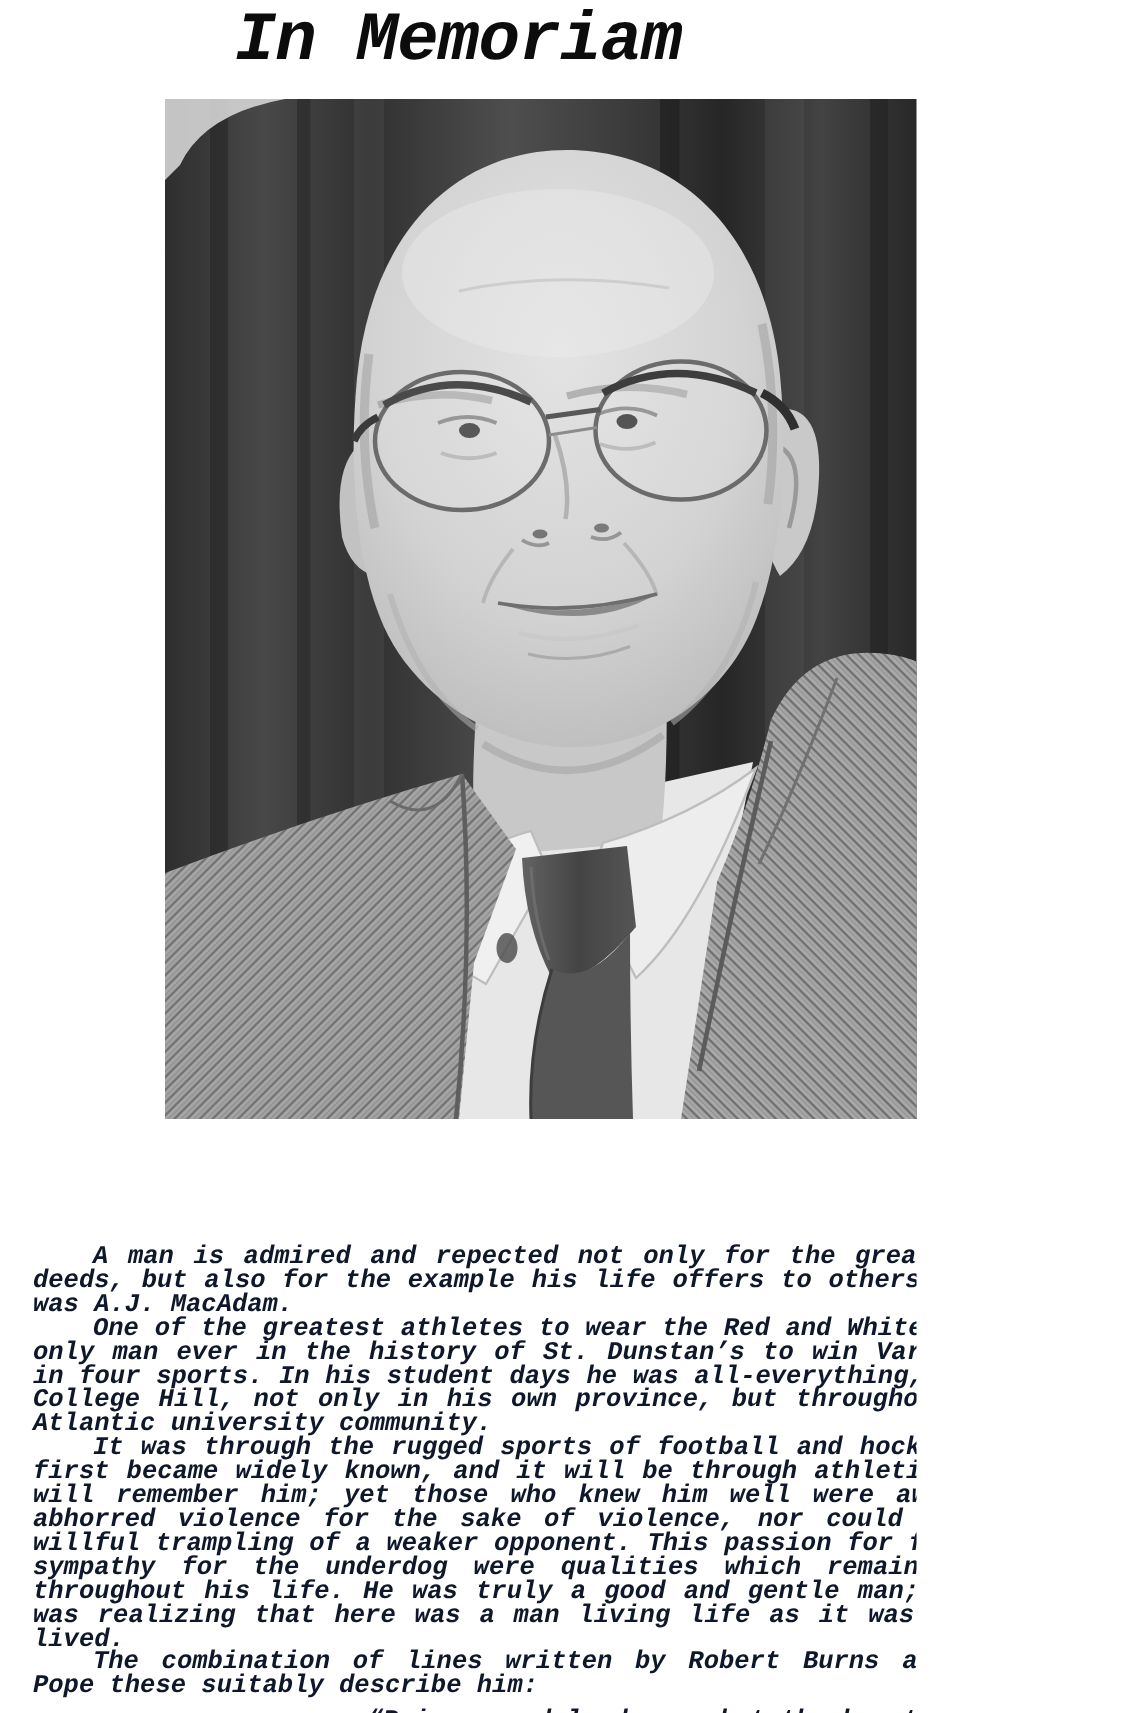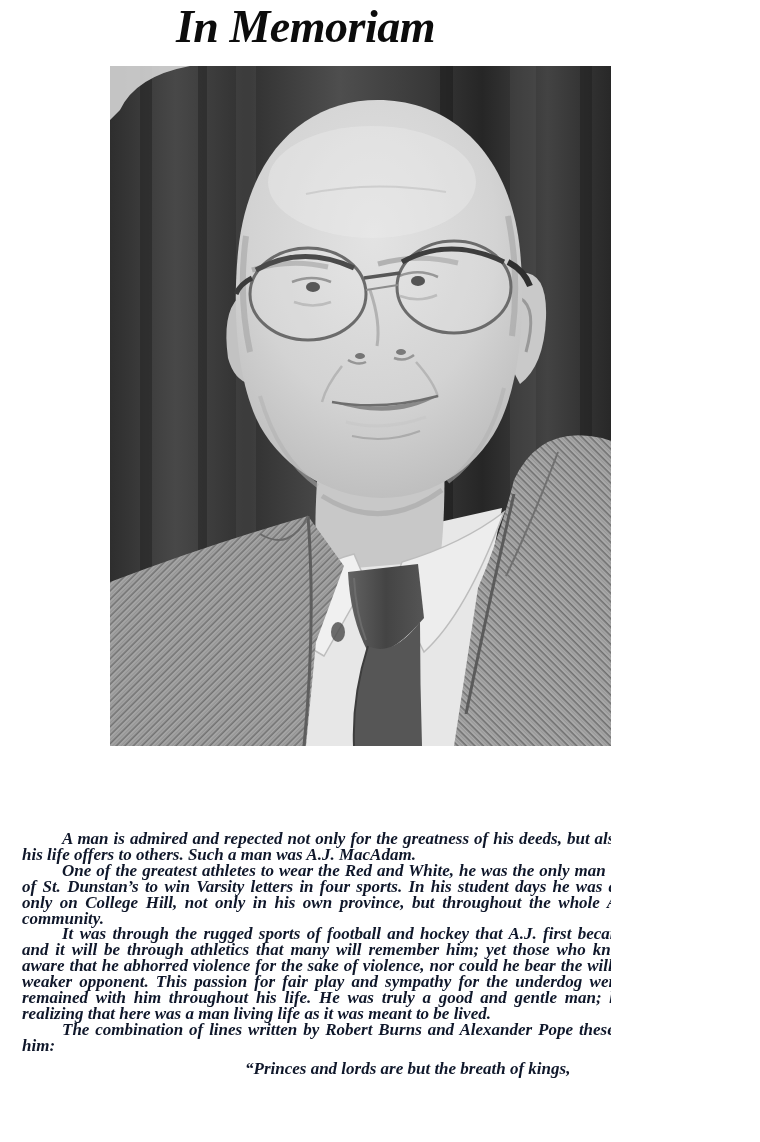--- a/index.html
+++ b/index.html
@@ -1,19 +1,19 @@
 <!DOCTYPE html>
 <html><head>
 <meta charset="utf-8">
 <style>
   html, body { margin:0; padding:0; background:#ffffff; }
   .page {
     position:relative; width:611px; height:1142px;
     background:#ffffff; overflow:hidden;
-    font-family:Liberation Serif, serif;
+    font-family:Liberation Mono, monospace;
     color:#1b1b1b;
   }
   .title {
     position:absolute; top:-2px; left:0; width:100%; margin:0;
     text-align:center;
     font-style:italic; font-weight:bold;
     font-size:46px; line-height:58px; letter-spacing:-0.5px;
     color:#0c0c0c;
   }
   .photo {

